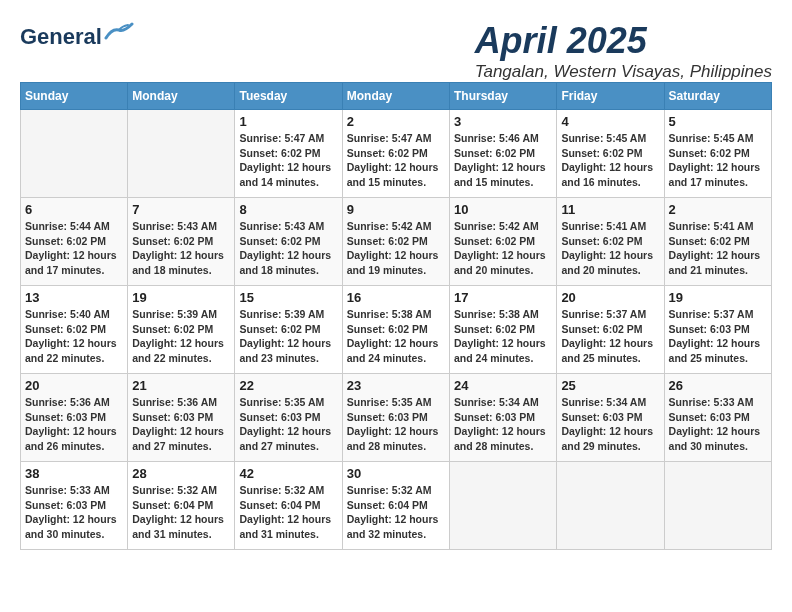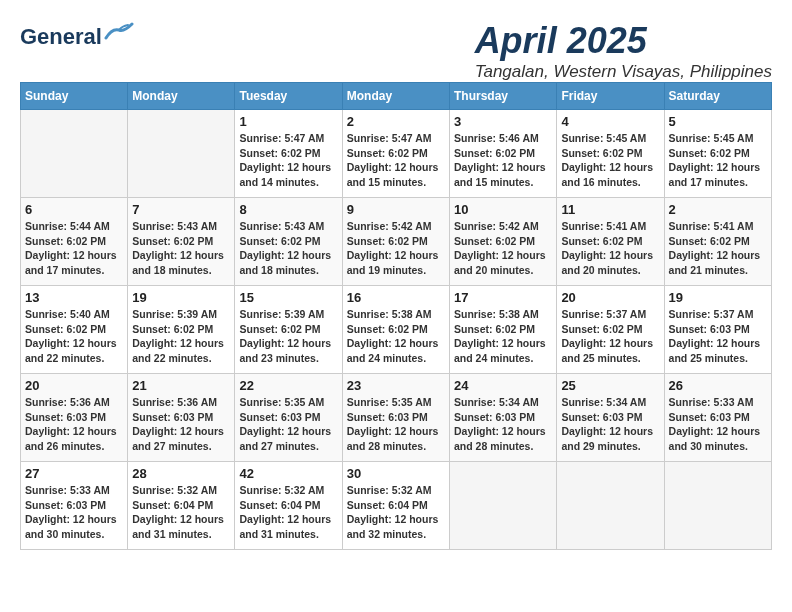--- a/index.html
+++ b/index.html
@@ -234,21 +234,21 @@
           <div class="day-num">25</div>
           <div class="day-info">Sunrise: 5:34 AM<br>Sunset: 6:03 PM<br>Daylight: 12 hours and 29 minutes.</div>
         </td>
         <td>
           <div class="day-num">26</div>
           <div class="day-info">Sunrise: 5:33 AM<br>Sunset: 6:03 PM<br>Daylight: 12 hours and 30 minutes.</div>
         </td>
       </tr>
       <tr>
         <td>
-          <div class="day-num">27</div>
+          <div class="day-num">38</div>
           <div class="day-info">Sunrise: 5:33 AM<br>Sunset: 6:03 PM<br>Daylight: 12 hours and 30 minutes.</div>
         </td>
         <td>
           <div class="day-num">28</div>
           <div class="day-info">Sunrise: 5:32 AM<br>Sunset: 6:04 PM<br>Daylight: 12 hours and 31 minutes.</div>
         </td>
         <td>
           <div class="day-num">42</div>
           <div class="day-info">Sunrise: 5:32 AM<br>Sunset: 6:04 PM<br>Daylight: 12 hours and 31 minutes.</div>
         </td>

